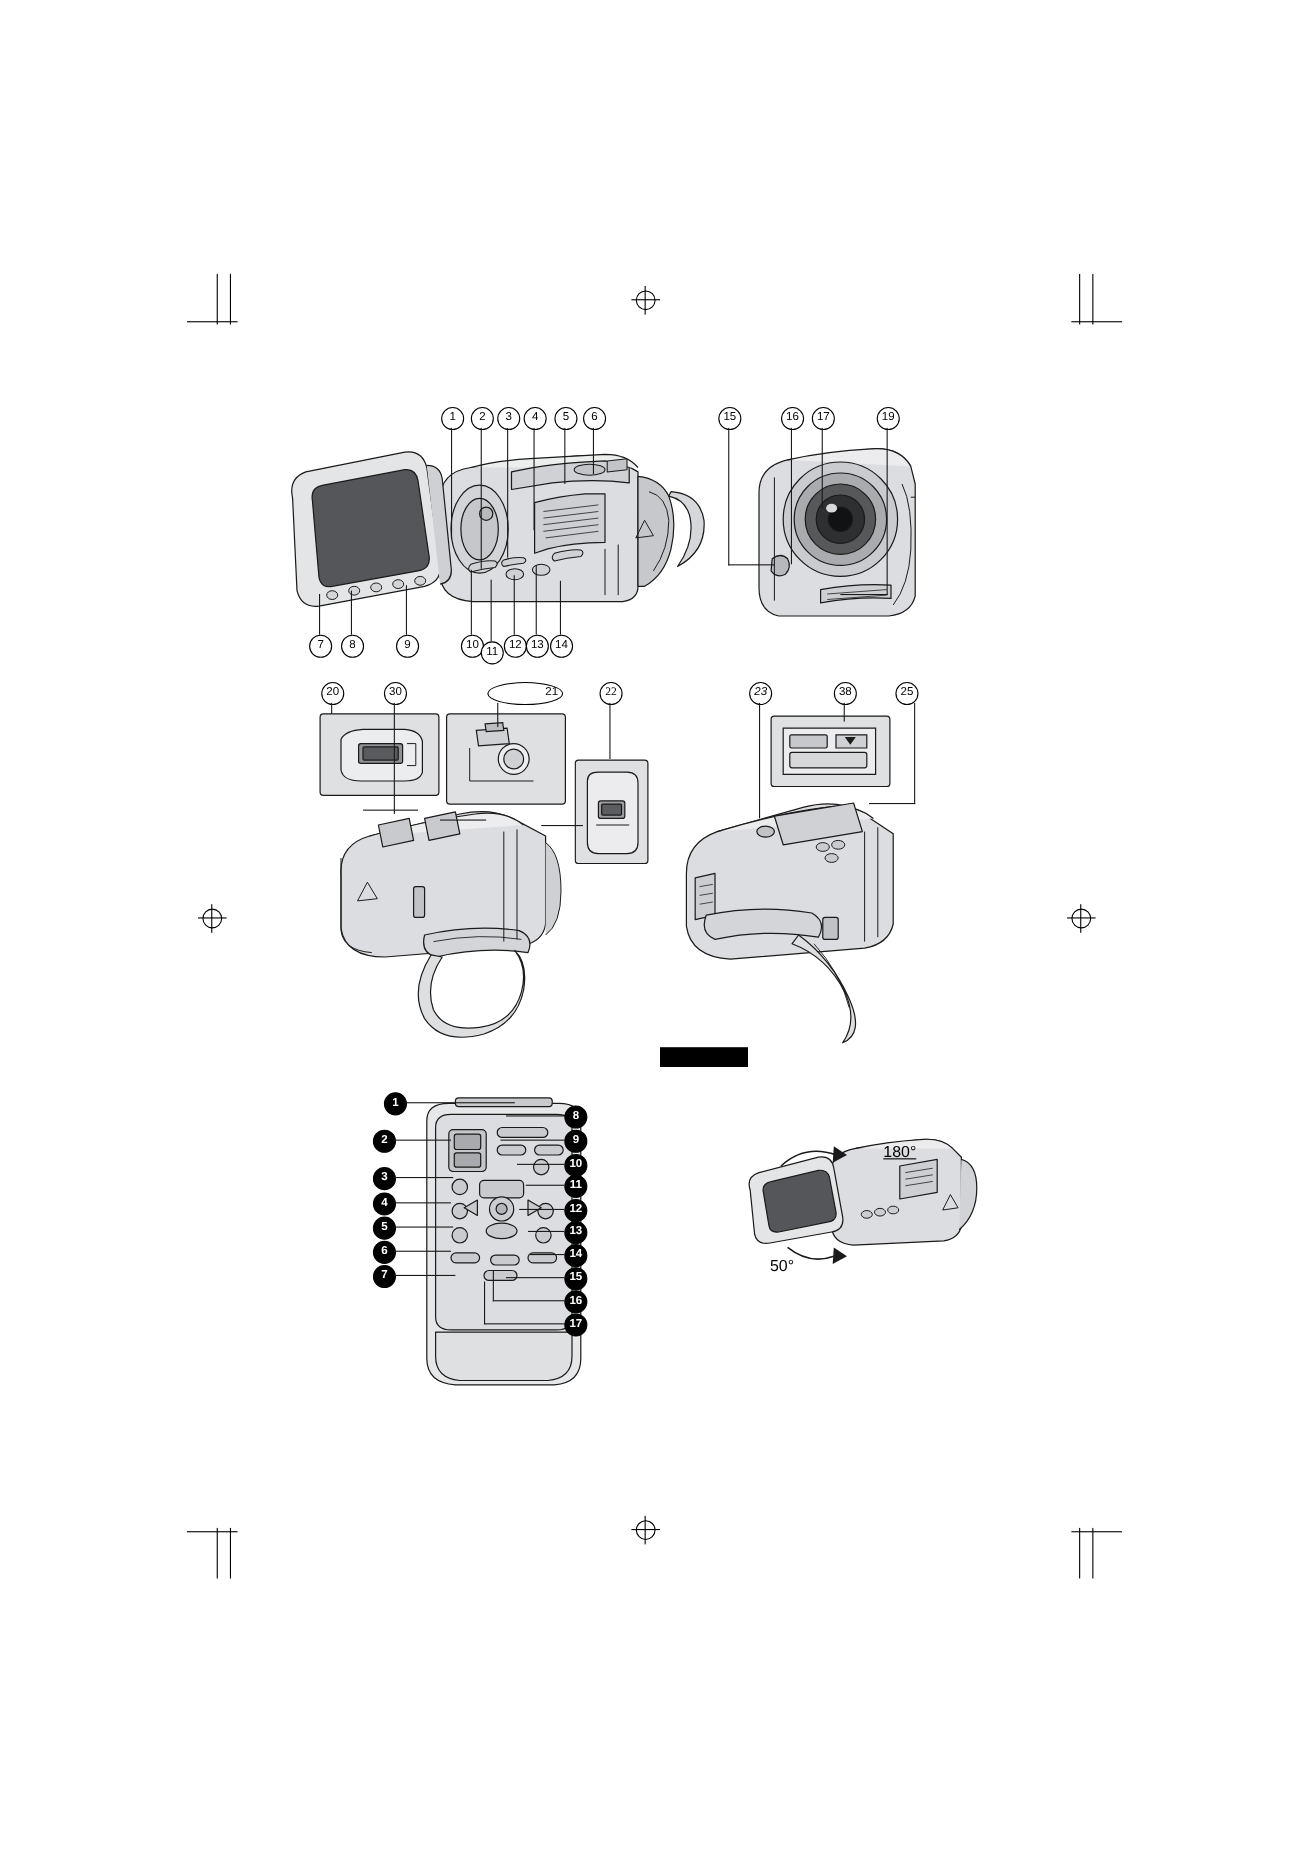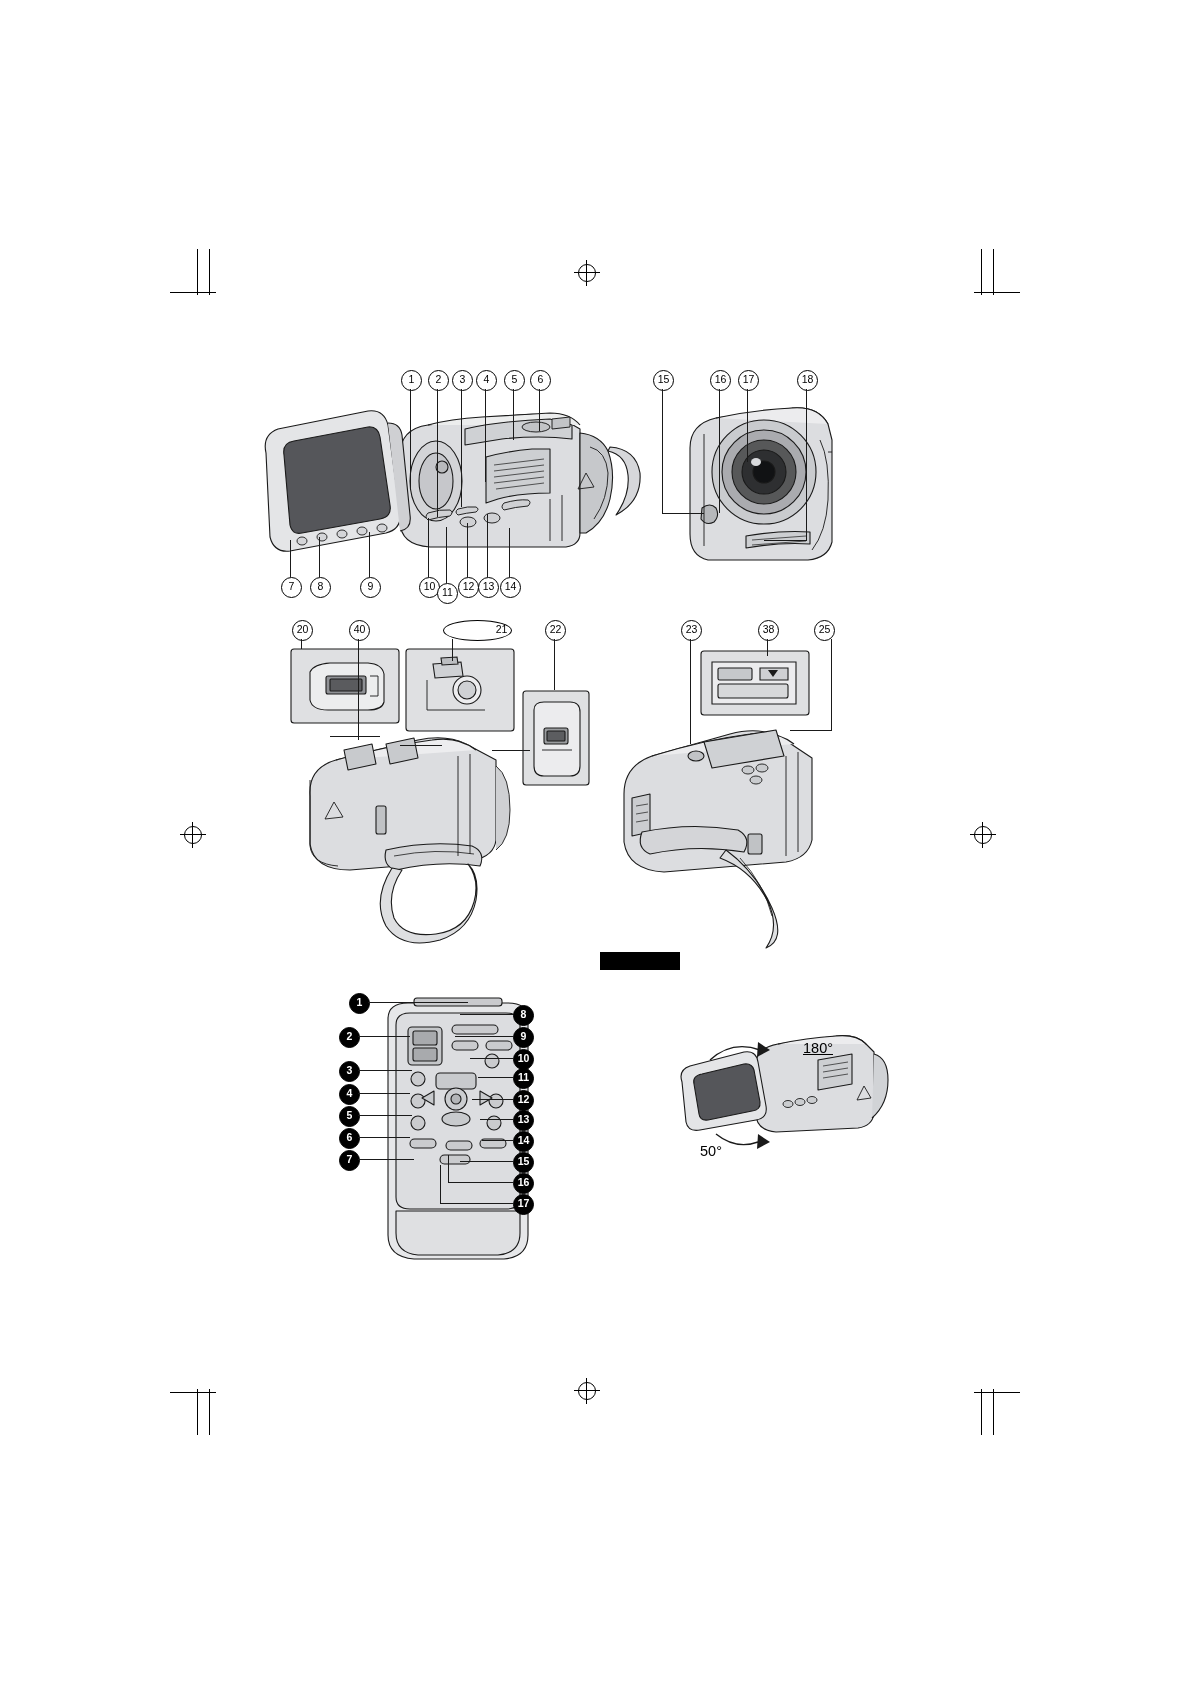--- a/index.html
+++ b/index.html
@@ -177,21 +177,21 @@
 
       <path d="M44 34 L44 146" stroke-width="0.9"></path>
       <path d="M168 52 L172 52" stroke-width="0.9"></path>
       <path d="M160 40 Q170 60 168 100 Q166 132 152 150" stroke-width="0.9"></path>
     </g>
   </svg>
 
   <div class="cal" style="left:653px;top:370px;">15</div>
   <div class="cal" style="left:710px;top:370px;">16</div>
   <div class="cal" style="left:738px;top:370px;">17</div>
-  <div class="cal" style="left:797px;top:370px;">18</div>
+  <div class="cal" style="left:797px;top:370px;">19</div>
 
   <div class="lead leadv" style="left:662px;top:389px;height:125px;"></div>
   <div class="lead leadh" style="left:662px;top:513px;width:42px;"></div>
   <div class="lead leadv" style="left:719px;top:389px;height:124px;"></div>
   <div class="lead leadv" style="left:747px;top:389px;height:73px;"></div>
   <div class="lead leadv" style="left:806px;top:389px;height:152px;"></div>
   <div class="lead leadh" style="left:764px;top:540px;width:43px;"></div>
 
   <svg style="position:absolute;left:290px;top:648px;" width="110" height="76" viewBox="0 0 110 76">
     <g stroke="#1a1a1a" stroke-width="1.1" fill="none">
@@ -220,21 +220,21 @@
 
   <svg style="position:absolute;left:522px;top:690px;" width="68" height="96" viewBox="0 0 68 96">
     <g stroke="#1a1a1a" stroke-width="1.1" fill="none">
       <rect x="1" y="1" width="66" height="94" rx="3" fill="#dfe0e2"></rect>
       <path d="M12 20 Q12 12 22 12 L48 12 Q58 12 58 22 L58 76 Q58 86 48 86 L22 86 Q12 86 12 76 Z" fill="#ececee"></path>
       <rect x="22" y="38" width="24" height="16" rx="2" fill="#9a9c9f"></rect>
       <rect x="25" y="41" width="18" height="10" rx="1" fill="#5c5d60"></rect>
       <path d="M20 60 L50 60" stroke-width="0.9"></path>
     </g>
   </svg>
-  <div class="cal" style="left:545px;top:620px;">22</div>
+  <div class="cal" style="left:545px;top:620px;font-family:Liberation Serif, serif;">22</div>
   <div class="lead leadv" style="left:554px;top:639px;height:51px;"></div>
 
   <svg style="position:absolute;left:290px;top:720px;" width="280" height="230" viewBox="0 0 280 230">
     <g stroke="#1a1a1a" stroke-width="1.1" fill="none" stroke-linejoin="round">
 
       <path d="M20 76 Q18 48 46 40 L128 20 Q156 14 176 24 L206 40 L206 120 Q204 136 184 140 L60 150 Q24 150 20 124 Z" fill="#dcdde0"></path>
       <path d="M46 40 Q96 26 142 20 Q168 16 186 30" fill="#ededef"></path>
 
       <path d="M20 60 L20 126 Q22 144 48 146" stroke-width="0.9"></path>
 
@@ -251,37 +251,37 @@
 
       <path d="M168 36 L168 136" stroke-width="0.9"></path>
       <path d="M180 34 L180 134" stroke-width="0.9"></path>
 
       <path d="M44 82 l9 15 l-18 2 z" stroke-width="0.9"></path>
 
       <rect x="86" y="86" width="10" height="28" rx="2" fill="#c0c2c5"></rect>
     </g>
   </svg>
 
-  <div class="cal" style="left:349px;top:620px;">40</div>
+  <div class="cal" style="left:349px;top:620px;">30</div>
   <div class="lead leadv" style="left:358px;top:639px;height:101px;"></div>
   <div class="lead leadh" style="left:330px;top:736px;width:50px;"></div>
   <div class="lead leadh" style="left:400px;top:745px;width:42px;"></div>
   <div class="lead leadh" style="left:492px;top:750px;width:38px;"></div>
 
   <svg style="position:absolute;left:700px;top:650px;" width="110" height="66" viewBox="0 0 110 66">
     <g stroke="#1a1a1a" stroke-width="1.1" fill="none">
       <rect x="1" y="1" width="108" height="64" rx="3" fill="#dfe0e2"></rect>
       <path d="M12 12 L96 12 L96 54 L12 54 Z" fill="#ececee"></path>
       <rect x="18" y="18" width="34" height="12" rx="1.5" fill="#c6c8cb"></rect>
       <rect x="18" y="34" width="70" height="14" rx="2" fill="#d7d8da"></rect>
       <path d="M60 18 L88 18 L88 30 L60 30 Z" fill="#cfd0d3"></path>
       <path d="M68 20 l10 0 l-5 7 z" fill="#1a1a1a" stroke="none"></path>
     </g>
   </svg>
-  <div class="cal" style="left:681px;top:620px;">23</div>
+  <div class="cal" style="left:681px;top:620px;font-style:italic;">23</div>
   <div class="cal" style="left:758px;top:620px;">38</div>
   <div class="cal" style="left:814px;top:620px;">25</div>
   <div class="lead leadv" style="left:690px;top:639px;height:105px;"></div>
   <div class="lead leadv" style="left:767px;top:639px;height:17px;"></div>
   <div class="lead leadv" style="left:831px;top:639px;height:92px;"></div>
   <div class="lead leadh" style="left:790px;top:730px;width:42px;"></div>
 
   <svg style="position:absolute;left:580px;top:712px;" width="300" height="240" viewBox="0 0 300 240">
     <g stroke="#1a1a1a" stroke-width="1.1" fill="none" stroke-linejoin="round">
       <path d="M44 82 Q44 54 72 44 L150 22 Q180 14 202 26 L232 46 L232 128 Q228 146 206 150 L84 160 Q48 158 44 130 Z" fill="#dcdde0"></path>

